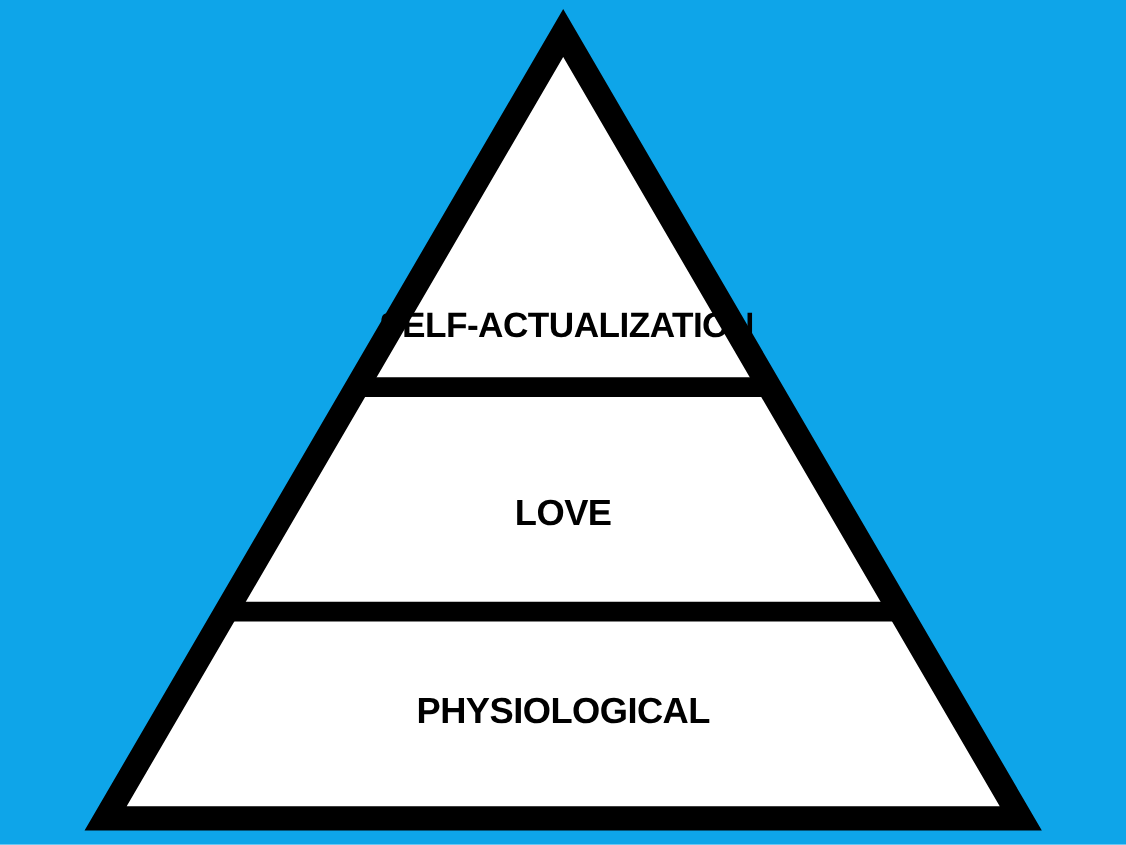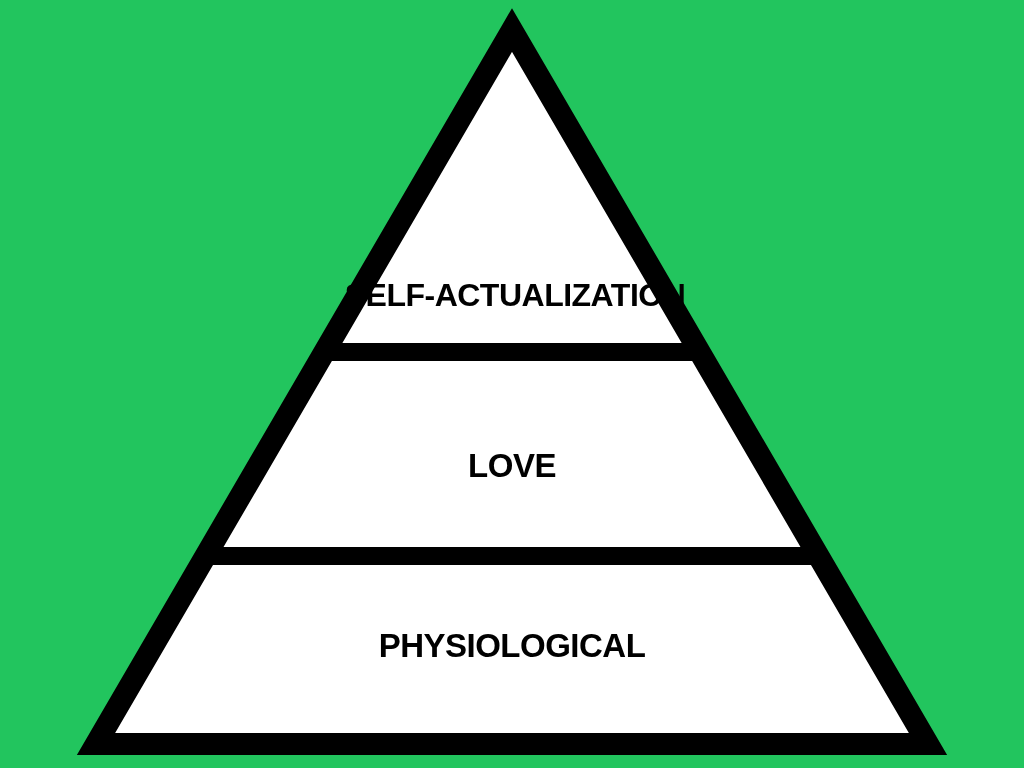--- a/index.html
+++ b/index.html
@@ -4,21 +4,21 @@
 <style>
   html, body {
     margin: 0;
     padding: 0;
     background: #ffffff;
   }
   .page {
     position: relative;
     width: 1024px;
     height: 768px;
-    background: #22c55e;
+    background: #0ea5e9;
     overflow: hidden;
     font-family: "Liberation Sans", sans-serif;
     text-align: center;
   }
   svg {
     display: block;
   }
   .tier-label {
     font-family: "Liberation Sans", sans-serif;
     font-weight: bold;

